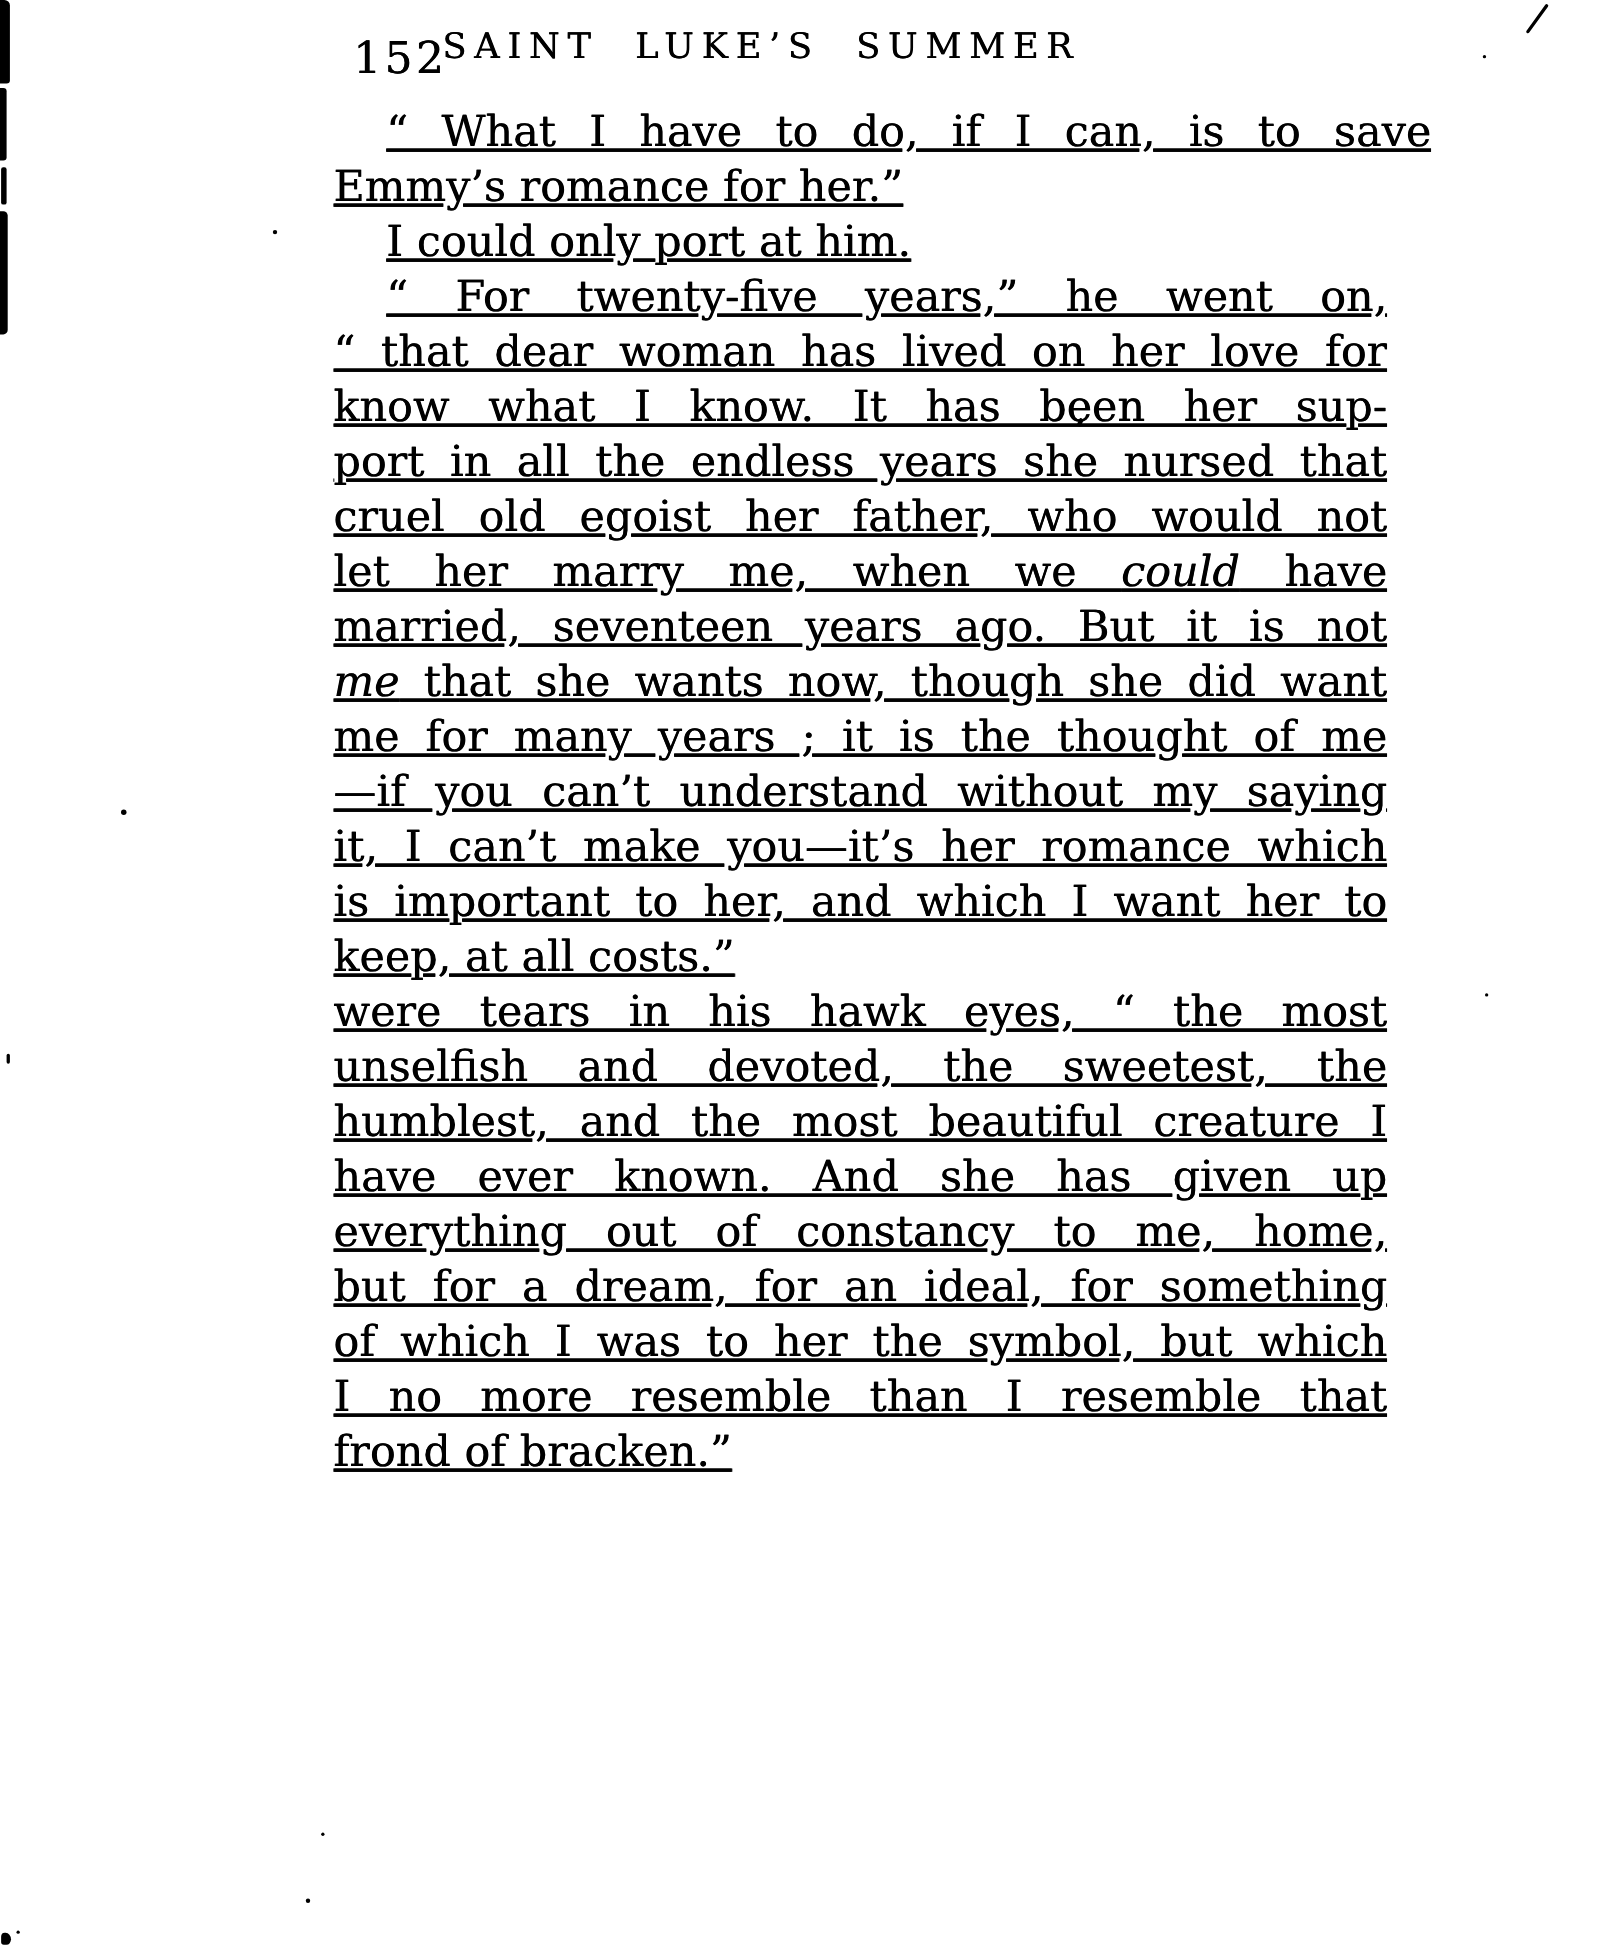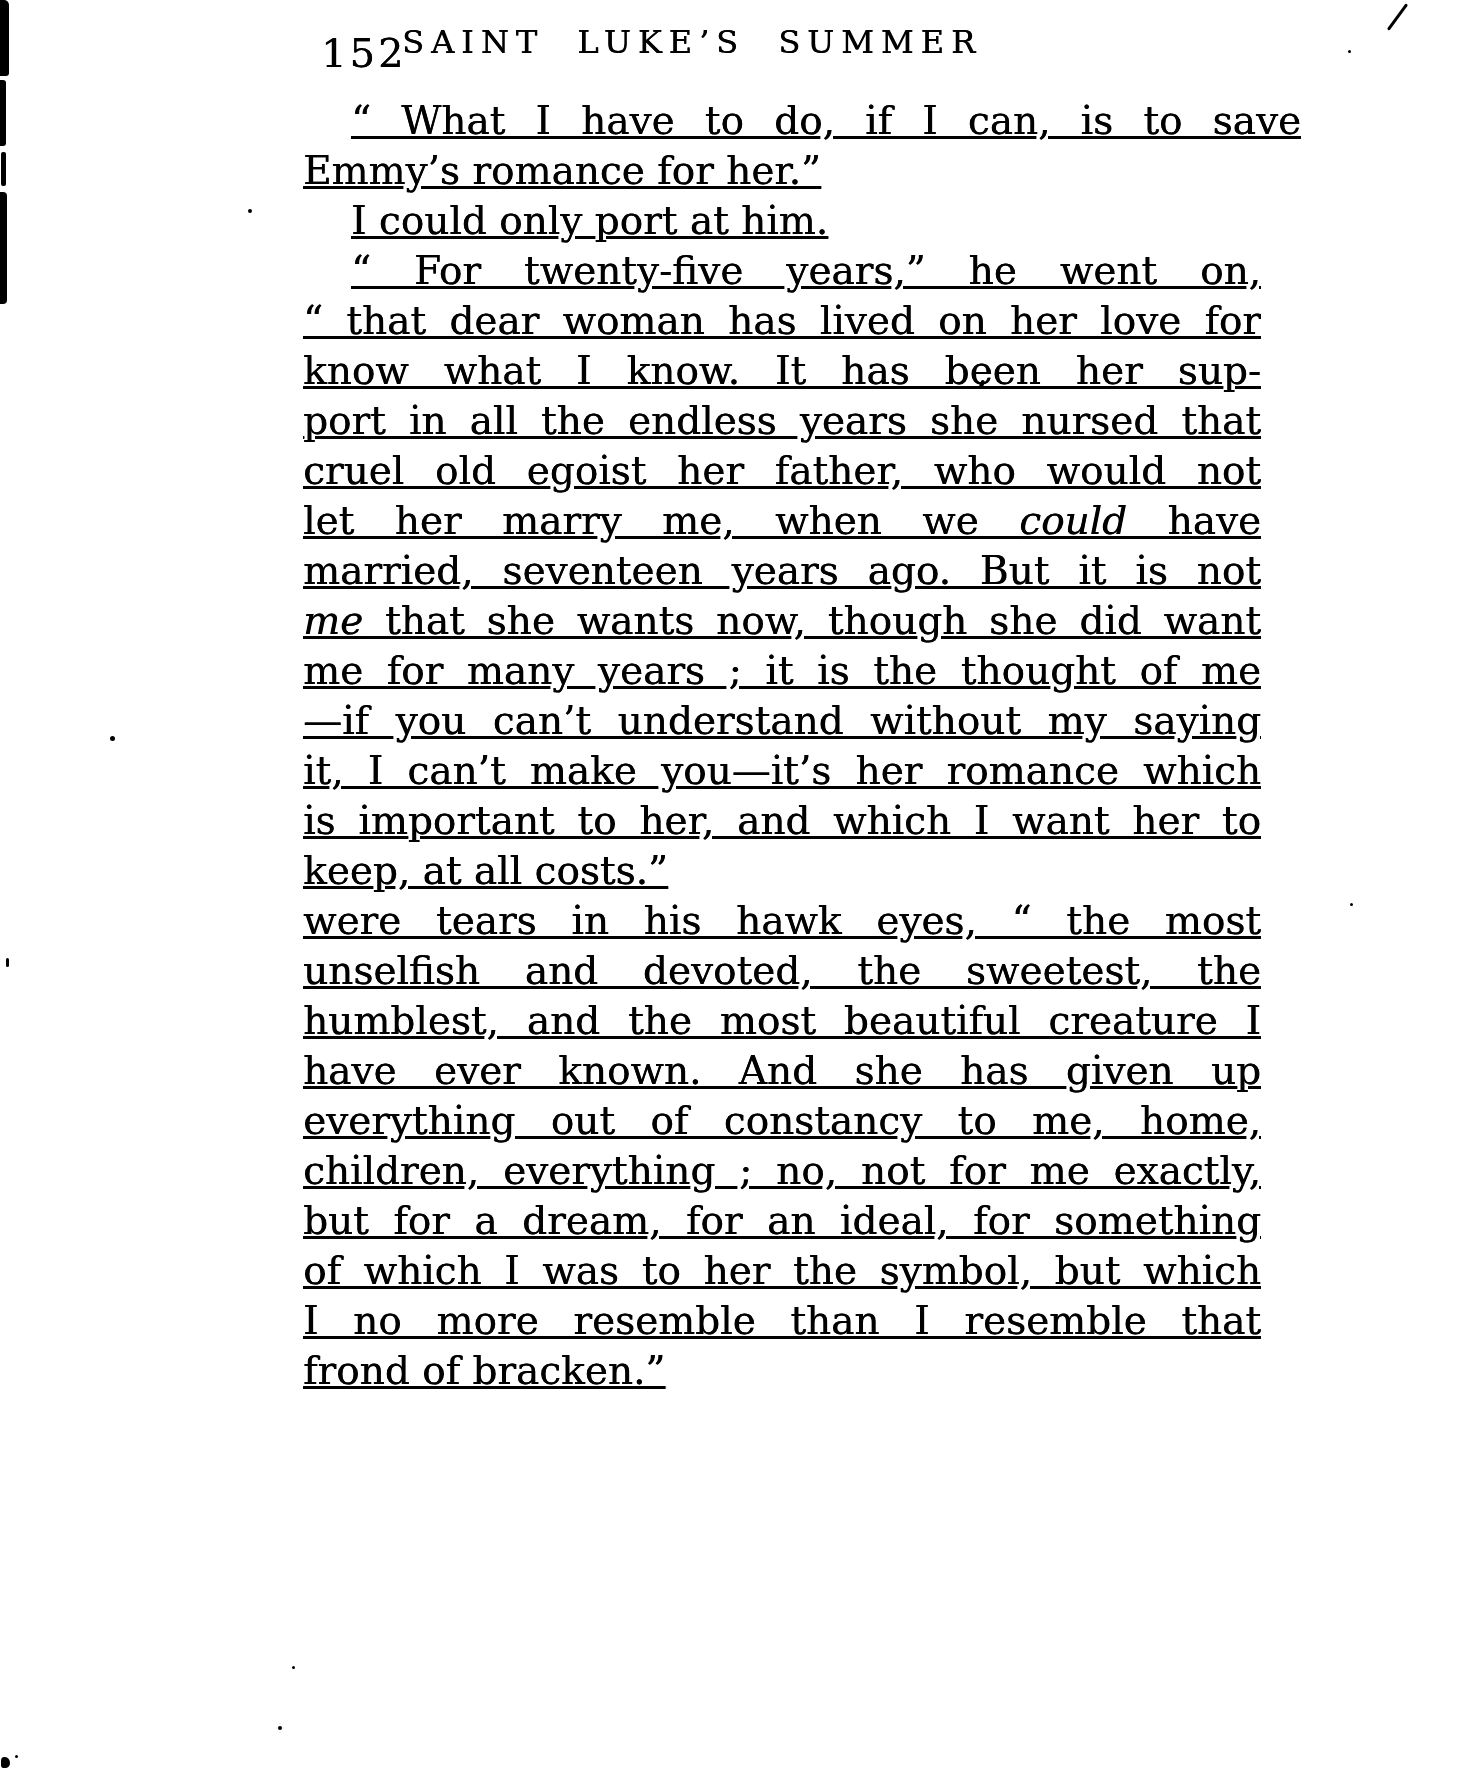--- a/index.html
+++ b/index.html
@@ -61,21 +61,20 @@
       <div class="line just"><span>me for many years ; it is the thought of me</span></div>
       <div class="line just"><span>—if you can’t understand without my saying</span></div>
       <div class="line just"><span>it, I can’t make you—it’s her romance which</span></div>
       <div class="line just"><span>is important to her, and which I want her to</span></div>
       <div class="line"><span>keep, at all costs.”</span></div>
       <div class="line just"><span>were tears in his hawk eyes, “ the most</span></div>
       <div class="line just"><span>unselfish and devoted, the sweetest, the</span></div>
       <div class="line just"><span>humblest, and the most beautiful creature I</span></div>
       <div class="line just"><span>have ever known.  And she has given up</span></div>
       <div class="line just"><span>everything out of constancy to me, home,</span></div>
-      <div class="line just"><span>children, everything ; no, not for me exactly,</span></div>
       <div class="line just"><span>but for a dream, for an ideal, for something</span></div>
       <div class="line just"><span>of which I was to her the symbol, but which</span></div>
       <div class="line just"><span>I no more resemble than I resemble that</span></div>
       <div class="line"><span>frond of bracken.”</span></div>
     </div>
 
   <div>
     <div class="art" style="left:0;top:0;width:9px;height:76px;border-radius:0 5px 3px 0;"></div>
     <div class="art" style="left:0;top:80px;width:6px;height:66px;border-radius:0 3px 3px 0;"></div>
     <div class="art" style="left:1px;top:152px;width:5px;height:34px;border-radius:2px;"></div>

